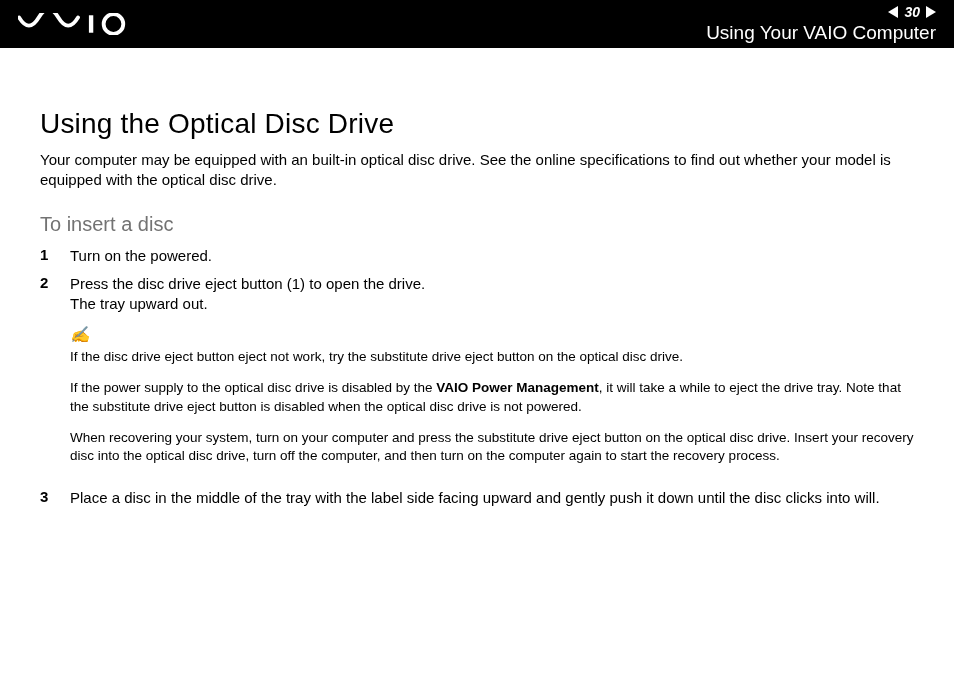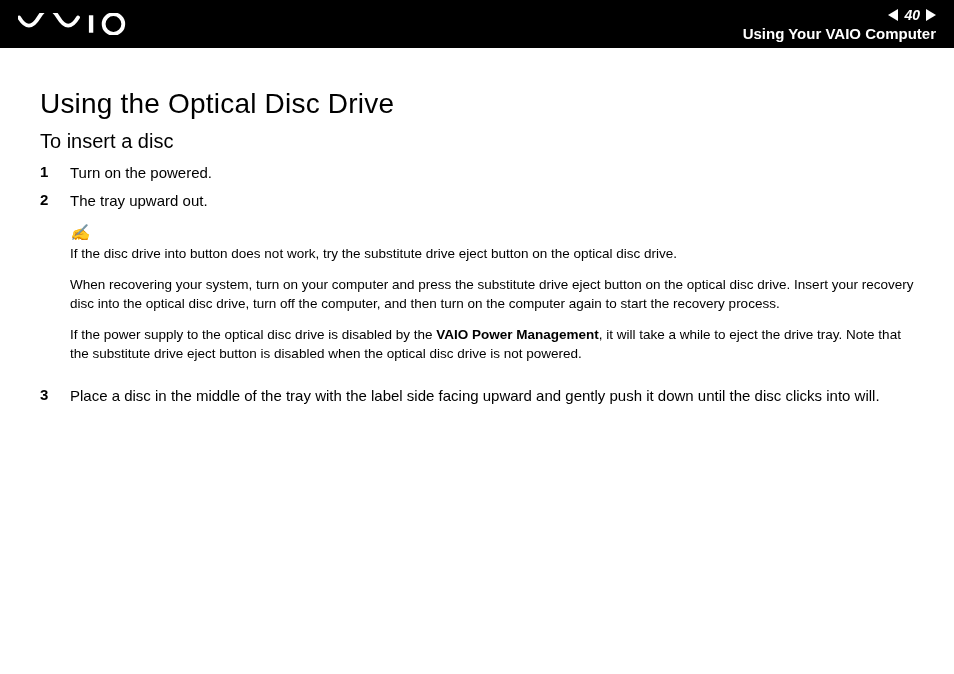--- a/index.html
+++ b/index.html
@@ -14,25 +14,25 @@
     justify-content: space-between;
     padding: 0 18px 0 18px;
   }
   .logo { display: flex; align-items: center; height: 100%; }
   .logo svg { height: 22px; }
   .header-right { display: flex; flex-direction: column; align-items: flex-end; gap: 2px; }
   .pager { display: flex; align-items: center; gap: 6px; font-weight: bold; font-style: italic; font-size: 14px; }
   .pager .arrow { width: 0; height: 0; display: inline-block; }
   .arrow-left { border-top: 6px solid transparent; border-bottom: 6px solid transparent; border-right: 10px solid #fff; }
   .arrow-right { border-top: 6px solid transparent; border-bottom: 6px solid transparent; border-left: 10px solid #fff; }
-  .section-label { font-weight: bold; font-size: 15px; }
-  .content { padding: 40px 40px 0 40px; }
+  .section-label { font-weight: normal; font-size: 19px; }
+  .content { padding: 40px 40px 0 40px; margin-top: 20px; }
   h1 { font-weight: 400; font-size: 28px; margin-bottom: 10px; letter-spacing: 0.2px; }
   .intro { font-size: 15px; line-height: 1.35; margin-bottom: 22px; }
-  h2 { font-weight: 400; color: #000000; font-size: 20px; margin-bottom: 10px; }
+  h2 { font-weight: 400; color: #737373; font-size: 20px; margin-bottom: 10px; }
   .steps { list-style: none; }
   .step { display: flex; gap: 16px; margin-bottom: 8px; }
   .step-num { font-weight: bold; font-size: 15px; min-width: 14px; }
   .step-body { font-size: 15px; line-height: 1.35; flex: 1; }
   .step-body .sub { display: block; }
   .note-block { margin: 10px 0 14px 0; }
   .note-icon { color: #2aa6a0; font-size: 16px; font-style: italic; font-weight: bold; display: inline-block; margin-bottom: 2px; }
   .note-text { font-size: 13.5px; line-height: 1.4; margin-bottom: 12px; }
   .note-text .bold { font-weight: bold; }
 </style>
@@ -43,51 +43,53 @@
   <div class="logo">
     <svg viewBox="0 0 220 40" width="120">
       <path d="M2 8 Q 20 38 38 8 Q 56 -22 74 8 Q 92 38 110 8" stroke="#fff" stroke-width="7" fill="none" stroke-linecap="round"></path>
       <rect x="130" y="4" width="8" height="32" fill="#fff"></rect>
       <circle cx="175" cy="20" r="18" stroke="#fff" stroke-width="7" fill="none"></circle>
     </svg>
   </div>
   <div class="header-right">
     <div class="pager">
       <span class="arrow arrow-left"></span>
-      <span>40</span>
+      <span>30</span>
       <span class="arrow arrow-right"></span>
     </div>
     <div class="section-label">Using Your VAIO Computer</div>
   </div>
 </div>
 
 <div class="content">
   <h1>Using the Optical Disc Drive</h1>
+  <p class="intro">Your computer may be equipped with an built-in optical disc drive. See the online specifications to find out whether your model is equipped with the optical disc drive.</p>
 
   <h2>To insert a disc</h2>
 
   <div class="steps">
 
     <div class="step">
       <div class="step-num">1</div>
       <div class="step-body">Turn on the powered.</div>
     </div>
 
     <div class="step">
       <div class="step-num">2</div>
       <div class="step-body">
+        <span class="sub">Press the disc drive eject button (1) to open the drive.</span>
         <span class="sub">The tray upward out.</span>
 
         <div class="note-block">
           <span class="note-icon">✍</span>
-          <p class="note-text">If the disc drive into button does not work, try the substitute drive eject button on the optical disc drive.</p>
-          <p class="note-text">When recovering your system, turn on your computer and press the substitute drive eject button on the optical disc drive. Insert your recovery disc into the optical disc drive, turn off the computer, and then turn on the computer again to start the recovery process.</p>
+          <p class="note-text">If the disc drive eject button eject not work, try the substitute drive eject button on the optical disc drive.</p>
           <p class="note-text">
             <span>If the power supply to the optical disc drive is disabled by the </span><span class="bold">VAIO Power Management</span><span>, it will take a while to eject the drive tray. Note that the substitute drive eject button is disabled when the optical disc drive is not powered.</span>
           </p>
+          <p class="note-text">When recovering your system, turn on your computer and press the substitute drive eject button on the optical disc drive. Insert your recovery disc into the optical disc drive, turn off the computer, and then turn on the computer again to start the recovery process.</p>
         </div>
       </div>
     </div>
 
     <div class="step">
       <div class="step-num">3</div>
       <div class="step-body">Place a disc in the middle of the tray with the label side facing upward and gently push it down until the disc clicks into will.</div>
     </div>
 
   </div>

